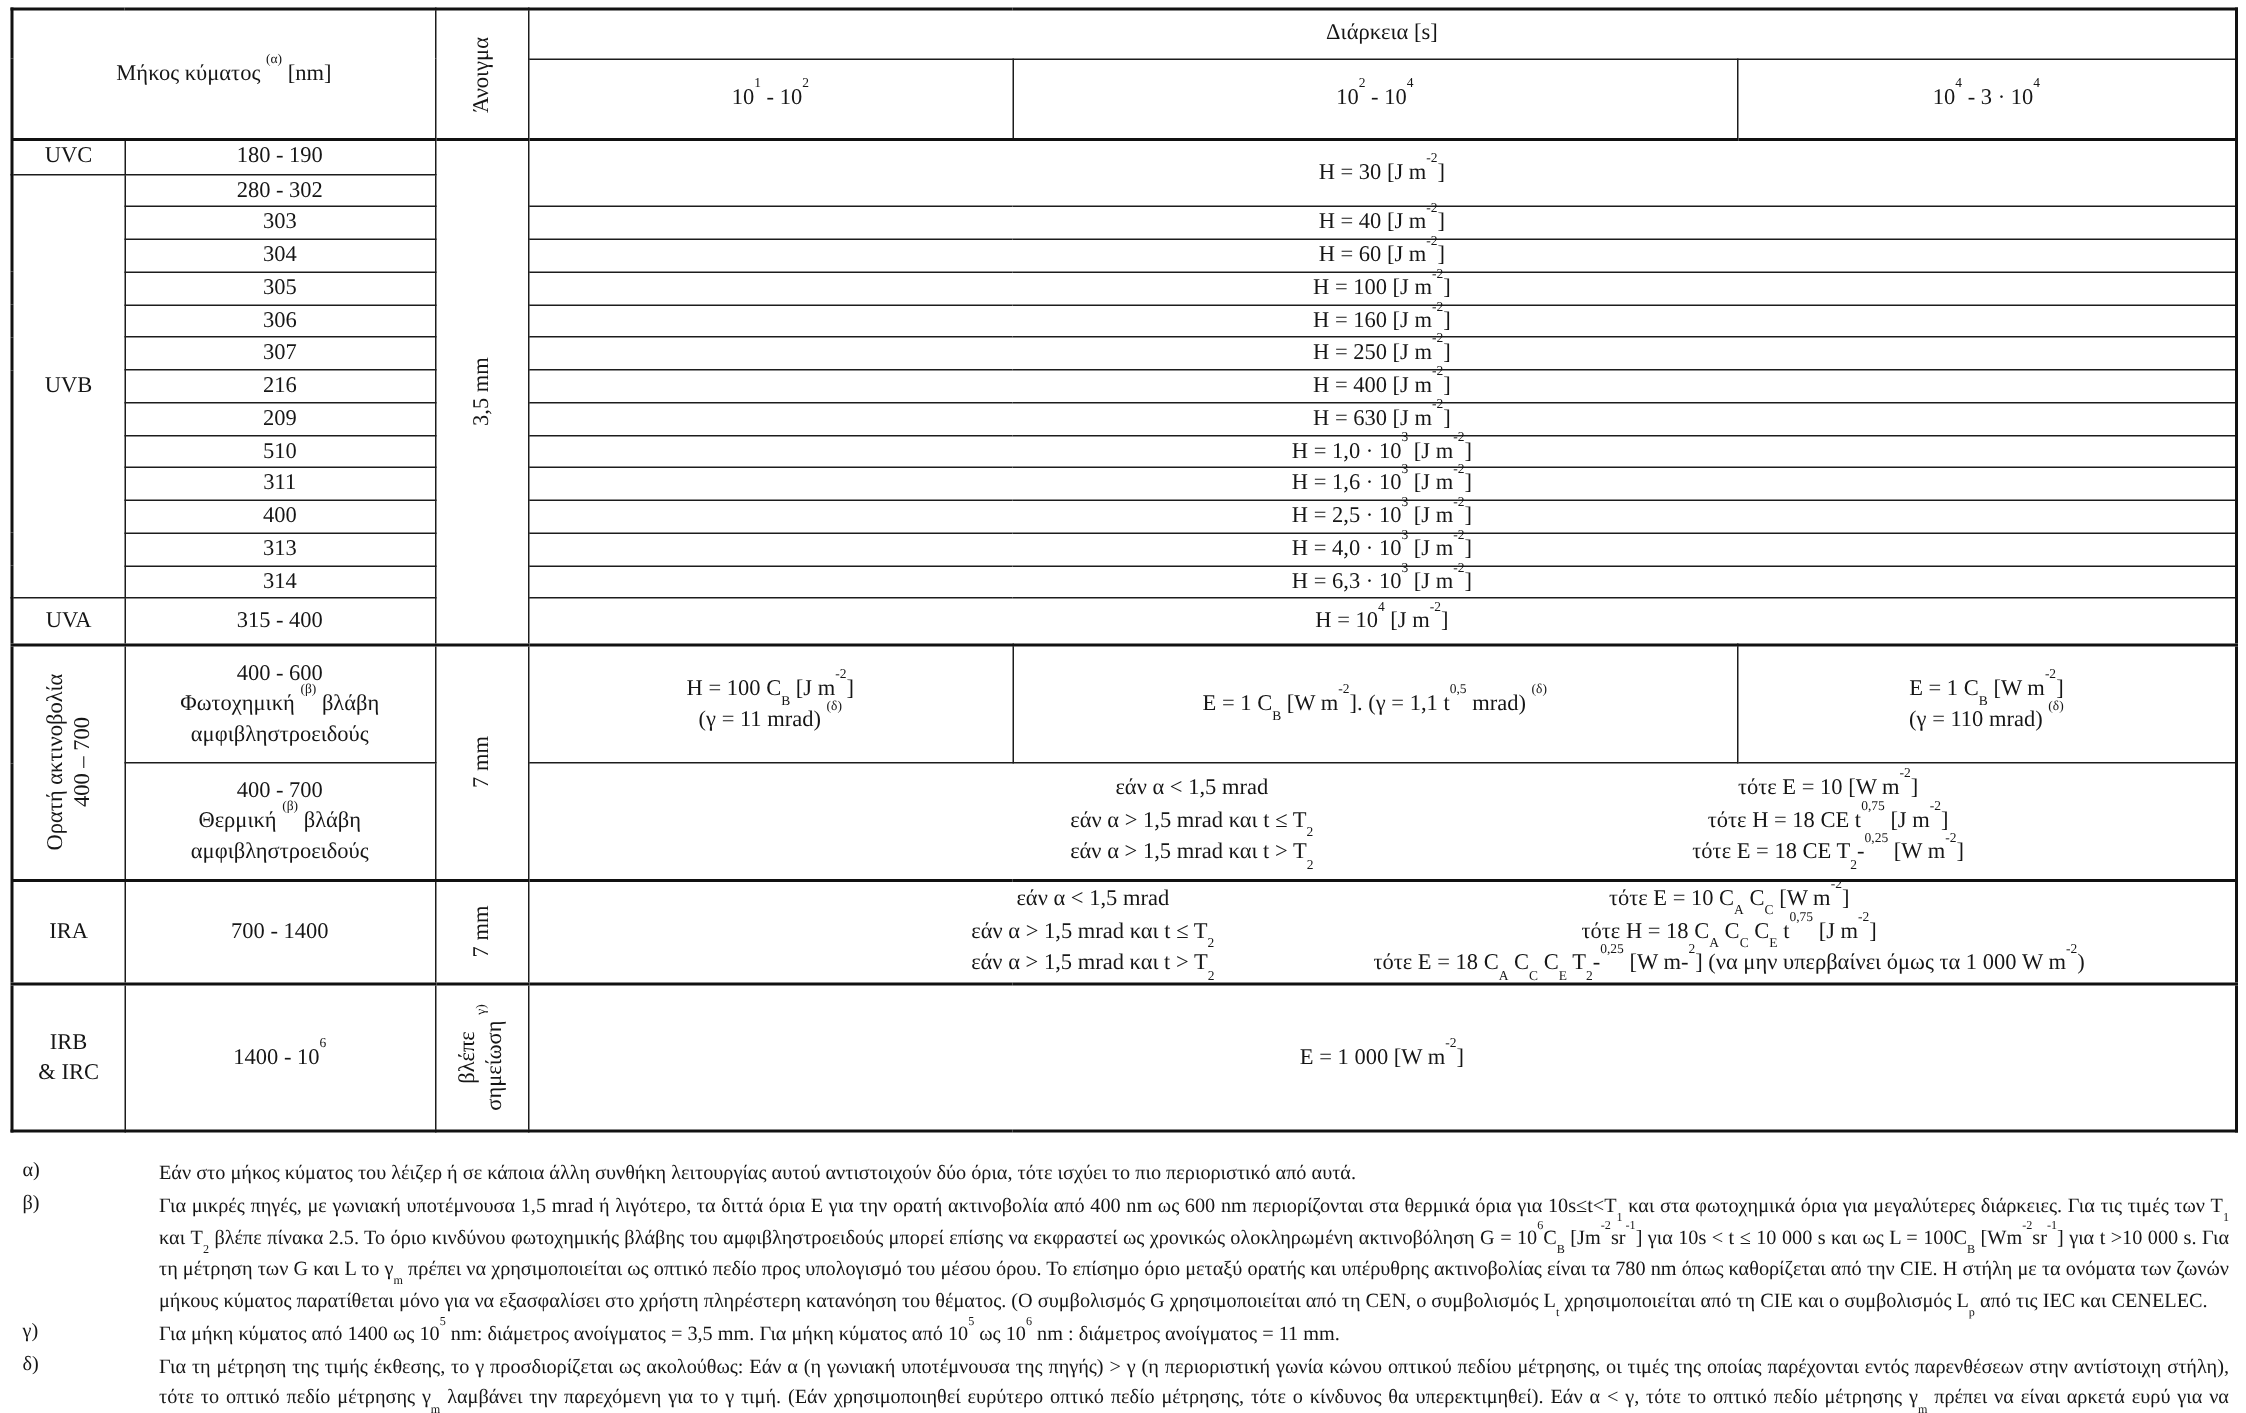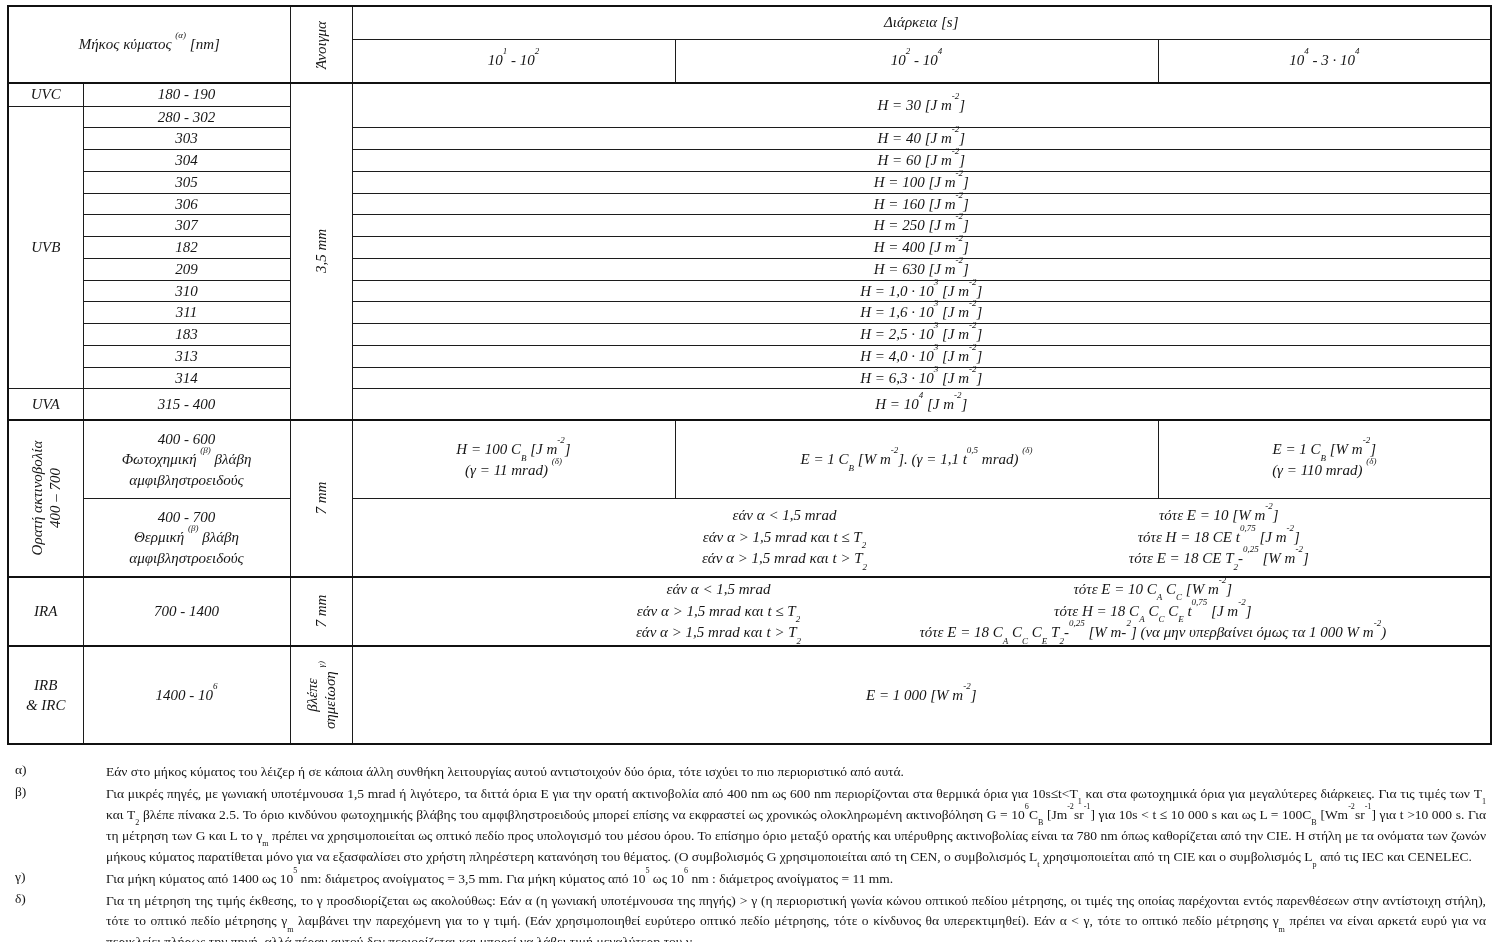--- a/index.html
+++ b/index.html
@@ -1,21 +1,21 @@
 <!DOCTYPE html>
 <html><head>
 <meta charset="utf-8">
 <style>
   html,body { margin:0; padding:0; background:#ffffff; color:#161616;
     font-family:"Liberation Serif","DejaVu Serif",serif; }
   .page { width:1497px; height:942px; box-sizing:border-box; padding:5px 7px 0 7px; overflow:hidden; }
 
   table.limits { border-collapse:collapse; table-layout:fixed; width:1483px; }
-  table.limits td { border:1px solid #1c1c1c; padding:1px 3px; text-align:center;
-    vertical-align:middle; font-size:15px; line-height:1.25; overflow:visible;font-style:italic; }
+  table.limits td { border:1px solid #1c1c1c; padding:1px 13px; text-align:center;
+    vertical-align:middle; font-size:15px; line-height:1.25; overflow:visible; }
 
   
   table.limits { border:2px solid #111; }
   td.bb { border-bottom:2px solid #111 !important; }
 
   sup { font-size:0.6em; line-height:0; position:relative; top:-0.55em; }
   sub { font-size:0.6em; line-height:0; position:relative; top:0.3em; }
 
   td.rot { position:relative; }
   .vtext { position:absolute; left:50%; top:50%; transform:translate(-50%,-50%) rotate(-90deg);
@@ -51,21 +51,21 @@
     </colgroup>
 
     <tbody>
         <tr style="height:33px">
       <td colspan="2" rowspan="2" class="bb">Μήκος κύματος <sup>(α)</sup> [nm]</td>
       <td rowspan="2" class="rot bb">
         <div class="vtext">Άνοιγμα</div>
       </td>
       <td colspan="3">Διάρκεια [s]</td>
     </tr>
-    <tr style="height:44px">
+    <tr style="height:54px">
       <td class="bb">10<sup>1</sup> - 10<sup>2</sup></td>
       <td class="bb">10<sup>2</sup> - 10<sup>4</sup></td>
       <td class="bb">10<sup>4</sup> - 3 · 10<sup>4</sup></td>
     </tr>
 
     <tr style="height:23px">
       <td>UVC</td>
       <td>180 - 190</td>
       <td rowspan="15" class="rot bb">
         <div class="vtext">3,5 mm</div>
@@ -91,37 +91,37 @@
         </tr>
     <tr style="height:21px">
           <td>306</td>
           <td colspan="3">H = 160 [J m<sup>-2</sup>]</td>
         </tr>
     <tr style="height:21px">
           <td>307</td>
           <td colspan="3">H = 250 [J m<sup>-2</sup>]</td>
         </tr>
     <tr style="height:21px">
-          <td>182</td>
+          <td>216</td>
           <td colspan="3">H = 400 [J m<sup>-2</sup>]</td>
         </tr>
     <tr style="height:21px">
           <td>209</td>
           <td colspan="3">H = 630 [J m<sup>-2</sup>]</td>
         </tr>
     <tr style="height:21px">
-          <td>310</td>
+          <td>510</td>
           <td colspan="3">H = 1,0 · 10<sup>3</sup> [J m<sup>-2</sup>]</td>
         </tr>
     <tr style="height:21px">
           <td>311</td>
           <td colspan="3">H = 1,6 · 10<sup>3</sup> [J m<sup>-2</sup>]</td>
         </tr>
     <tr style="height:21px">
-          <td>183</td>
+          <td>400</td>
           <td colspan="3">H = 2,5 · 10<sup>3</sup> [J m<sup>-2</sup>]</td>
         </tr>
     <tr style="height:21px">
           <td>313</td>
           <td colspan="3">H = 4,0 · 10<sup>3</sup> [J m<sup>-2</sup>]</td>
         </tr>
     <tr style="height:21px">
           <td>314</td>
           <td colspan="3">H = 6,3 · 10<sup>3</sup> [J m<sup>-2</sup>]</td>
         </tr>

